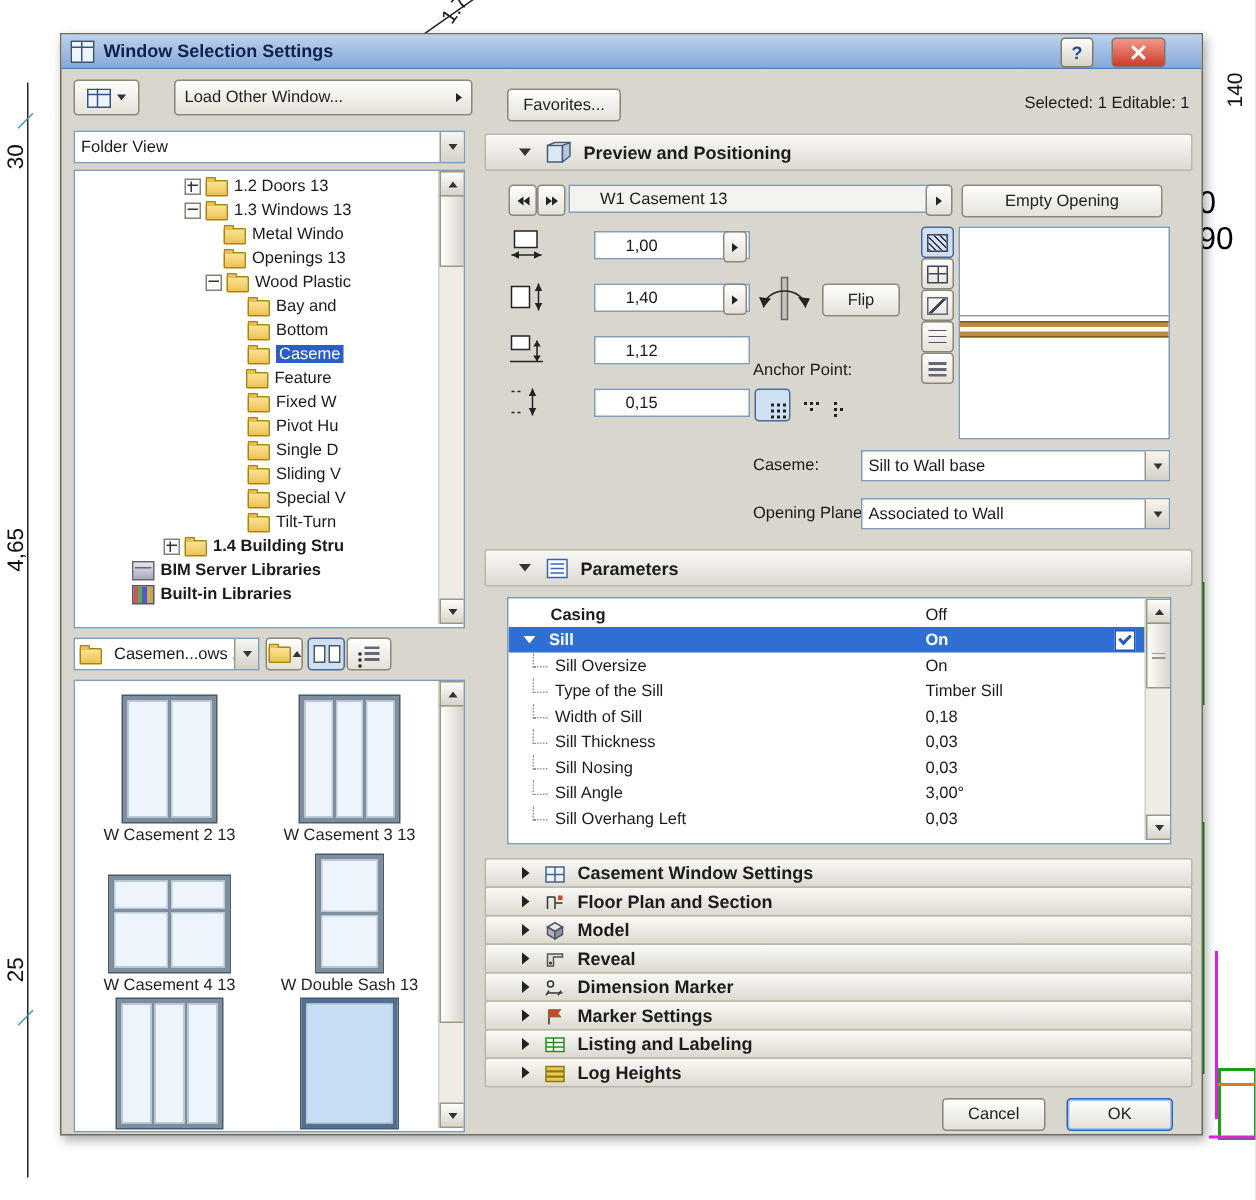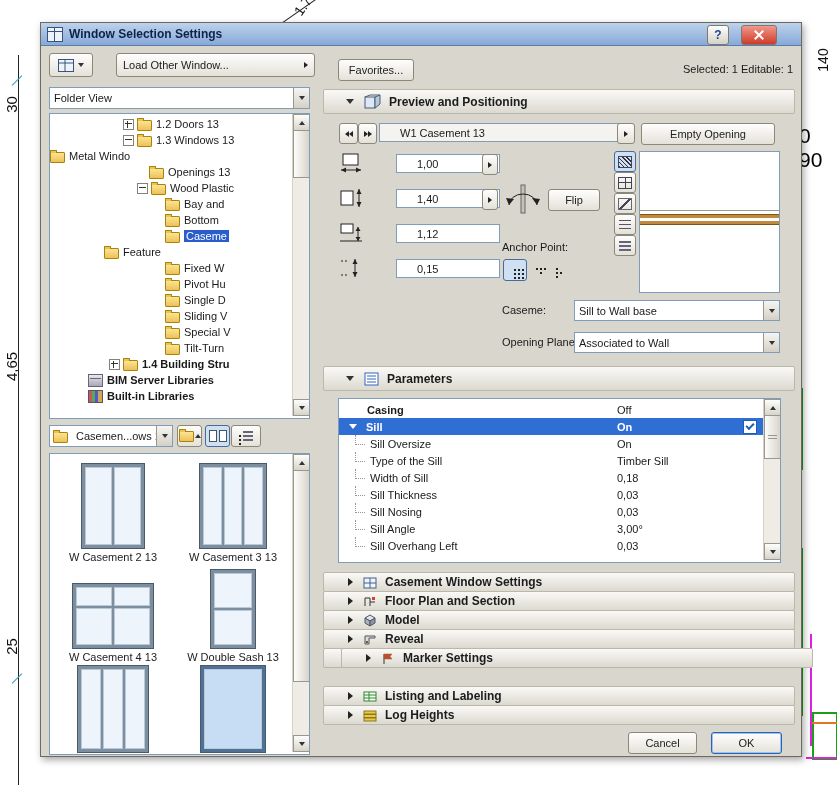--- a/index.html
+++ b/index.html
@@ -183,21 +183,21 @@
       <div class="trow" style="padding-left:73px;">
           <span class="expbox plus"></span>
           <span class="folder"></span>
           <span class="tlab">1.2 Doors 13</span>
         </div>
       <div class="trow" style="padding-left:73px;">
           <span class="expbox"></span>
           <span class="folder"></span>
           <span class="tlab">1.3 Windows 13</span>
         </div>
-      <div class="trow" style="">
+      <div class="trow" style="padding-left:99px;">
           <span class="folder"></span>
           <span class="tlab">Metal Windo</span>
         </div>
       <div class="trow" style="padding-left:99px;">
           <span class="folder"></span>
           <span class="tlab">Openings 13</span>
         </div>
       <div class="trow" style="padding-left:87px;">
           <span class="expbox"></span>
           <span class="folder"></span>
@@ -208,21 +208,21 @@
           <span class="tlab">Bay and</span>
         </div>
       <div class="trow" style="padding-left:115px;">
           <span class="folder"></span>
           <span class="tlab">Bottom</span>
         </div>
       <div class="trow" style="padding-left:115px;">
           <span class="folder"></span>
           <span class="tlab sel">Caseme</span>
         </div>
-      <div class="trow" style="padding-left:54px;">
+      <div class="trow" style="padding-left:114px;">
           <span class="folder"></span>
           <span class="tlab">Feature</span>
         </div>
       <div class="trow" style="padding-left:115px;">
           <span class="folder"></span>
           <span class="tlab">Fixed W</span>
         </div>
       <div class="trow" style="padding-left:115px;">
           <span class="folder"></span>
           <span class="tlab">Pivot Hu</span>
@@ -617,21 +617,21 @@
     <span class="mini-icon">
         <svg width="14" height="13" viewBox="0 0 14 13">
           <circle cx="4" cy="4" r="2" fill="none" stroke="#333"></circle>
           <line x1="2" y1="10" x2="12" y2="10" stroke="#333"></line>
           <line x1="3" y1="8.5" x2="1" y2="11.5" stroke="#333"></line>
           <line x1="11" y1="8.5" x2="9" y2="11.5" stroke="#333"></line>
         </svg>
       </span>
     <span class="slab">Dimension Marker</span>
   </div>
-  <div class="sect" style="top:625px;height:18px;margin-left:18px;">
+  <div class="sect" style="top:644px;height:18px;">
     <span class="tri t-right" style="margin-left:24px;"></span>
     <span class="mini-icon">
         <svg width="14" height="13" viewBox="0 0 14 13">
           <line x1="3" y1="2" x2="3" y2="12" stroke="#333"></line>
           <polygon points="3,2 11,2 9,4.5 11,7 3,7" fill="#cc4433" stroke="#772" stroke-width="0.5"></polygon>
         </svg>
       </span>
     <span class="slab">Marker Settings</span>
   </div>
   <div class="sect" style="top:663px;height:18px;">

